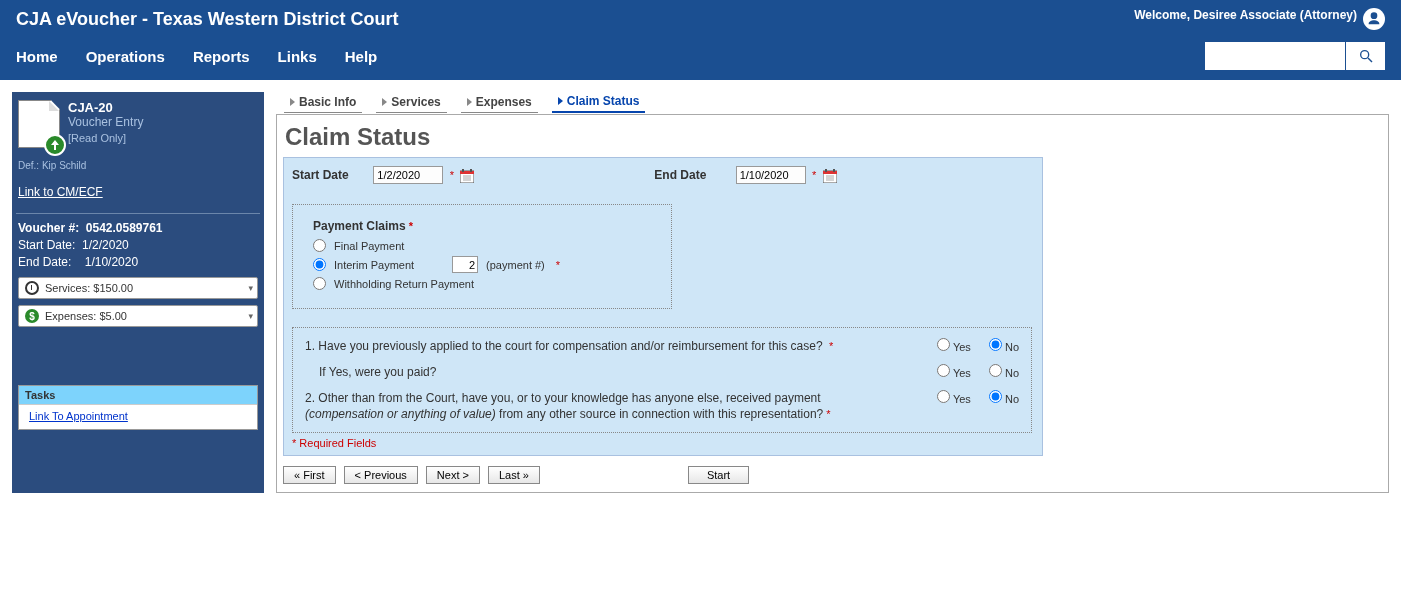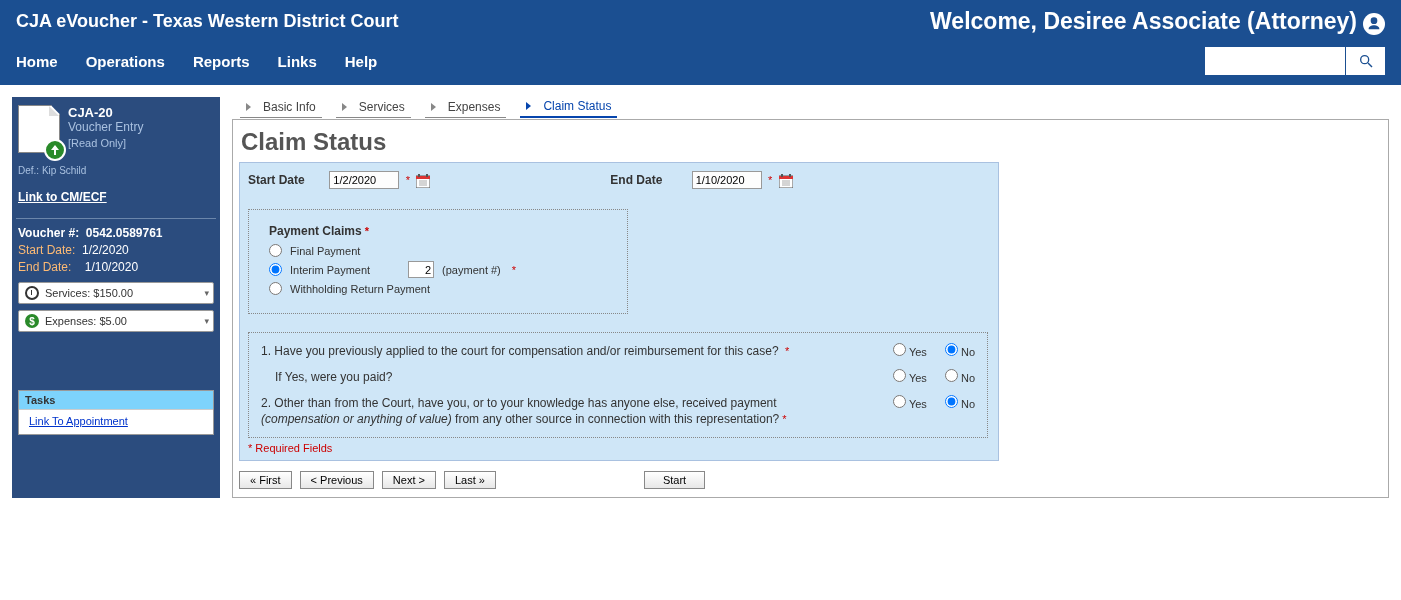--- a/index.html
+++ b/index.html
@@ -1,56 +1,56 @@
 <!DOCTYPE html>
 <html><head>
 <meta charset="utf-8">
 <style>
 *{box-sizing:border-box;margin:0;padding:0}
 body{font-family:Arial,Helvetica,sans-serif;font-size:12px;background:#fff;color:#000}
 .header{background:#1b4f91;color:#fff}
 .header-top{display:flex;justify-content:space-between;align-items:center;padding:8px 16px 0 16px}
 .header-title{font-size:18px;font-weight:700}
-.welcome{font-size:23px;font-weight:700;display:flex;align-items:flex-end;gap:6px}
+.welcome{font-size:12px;font-weight:700;display:flex;align-items:flex-start;gap:6px}
 .user-icon{display:inline-flex;width:22px;height:22px;background:#fff;border-radius:50%;align-items:center;justify-content:center}
 .user-icon svg{width:16px;height:16px;fill:#1b4f91}
 .header-nav{display:flex;justify-content:space-between;align-items:center;padding:12px 16px 10px 16px}
 .nav-left{display:flex;gap:28px}
 .nav-left a{color:#fff;text-decoration:none;font-weight:700;font-size:15px;cursor:pointer}
 .search-wrap{display:flex;align-items:stretch}
 .search-input{width:140px;height:28px;border:none;padding:0 6px;font-size:13px}
 .search-btn{width:40px;height:28px;background:#fff;border:none;border-left:1px solid #1b4f91;display:flex;align-items:center;justify-content:center;cursor:pointer}
 .search-btn svg{width:16px;height:16px;fill:#1b4f91;stroke:#1b4f91;stroke-width:2}
 .main{display:flex;padding:12px 12px 8px 12px;gap:12px}
-.sidebar{width:208px;background:#2b4c7e;color:#fff;padding:6px;position:relative}
+.sidebar{width:252px;background:#2b4c7e;color:#fff;padding:6px;position:relative}
 .voucher-box{display:flex;gap:8px;padding:2px 0 6px 0}
 .doc-icon{width:42px;height:48px;background:#fff;border:1px solid #888;position:relative;clip-path:polygon(0 0,78% 0,100% 20%,100% 100%,0 100%)}
 .doc-corner{position:absolute;top:0;right:0;width:10px;height:10px;background:#ddd;clip-path:polygon(0 0,100% 100%,0 100%)}
 .arrow-circle{position:absolute;left:26px;top:34px;width:22px;height:22px;border-radius:50%;background:#2a8a2a;border:2px solid #fff;display:flex;align-items:center;justify-content:center}
 .arrow-circle svg{width:10px;height:10px;fill:#fff}
 .voucher-name{font-weight:700;font-size:13px}
 .voucher-sub{color:#a9c1e0;font-size:12px}
 .readonly{color:#a9c1e0;font-size:11px;margin-top:3px}
 .def-line{color:#a9c1e0;font-size:10px;margin-top:6px}
-.link-cmecf{color:#fff;text-decoration:underline;font-size:12px;font-weight:700;margin:14px 0;display:inline-block;cursor:pointer}
+.link-cmecf{color:#fff;text-decoration:underline;font-size:12px;font-weight:400;margin:14px 0;display:inline-block;cursor:pointer}
 .side-divider{border-top:1px solid #6b86ab;margin:0 -2px 6px -2px}
 .side-info{font-size:12px;line-height:17px}
-.side-info .label{color:#fdba74}
+.side-info .label{color:#ffffff}
 .pill{background:#fff;color:#333;border:1px solid #999;border-radius:2px;padding:3px 6px;margin-top:6px;display:flex;align-items:center;gap:6px;cursor:pointer;position:relative;font-size:11px}
 .pill .chev{position:absolute;right:4px;color:#666;font-size:9px}
 .clock{width:14px;height:14px;border-radius:50%;border:2px solid #333;position:relative;display:inline-block}
 .clock::after{content:"";position:absolute;top:2px;left:4px;width:1px;height:5px;background:#333}
 .dollar{width:14px;height:14px;border-radius:50%;background:#2a8a2a;color:#fff;display:inline-flex;align-items:center;justify-content:center;font-size:10px;font-weight:700}
 .tasks{background:#fff;color:#333;margin-top:58px;border:1px solid #999}
 .tasks-hdr{background:#7dd3fc;padding:3px 6px;font-weight:700;font-size:11px;border-bottom:1px solid #ccc}
 .tasks-body{padding:4px 10px 6px 10px}
 .tasks-body a{color:#0033cc;text-decoration:underline;font-size:11px;cursor:pointer}
 .content{flex:1}
 .tabbar{display:flex;gap:14px;border-bottom:none;padding-left:8px}
-.tab{display:flex;align-items:center;gap:12px;padding:2px 6px 3px 6px;border-bottom:1px solid #888;color:#444;font-size:12px;font-weight:400;cursor:pointer}
+.tab{display:flex;align-items:center;gap:4px;padding:2px 6px 3px 6px;border-bottom:1px solid #888;color:#444;font-size:12px;font-weight:700;cursor:pointer}
 .tab .tri{width:0;height:0;border-top:4px solid transparent;border-bottom:4px solid transparent;border-left:5px solid #888}
 .tab.active{color:#0645ad;border-bottom:2px solid #0645ad}
 .tab.active .tri{border-left-color:#0645ad}
 .panel{border:1px solid #aaa;padding:8px 8px 8px 6px;margin-top:1px}
 .page-title{font-size:24px;font-weight:700;color:#555;margin:0 0 6px 2px}
 .blue-box{background:#cfe6f7;border:1px solid #a9c1e0;width:760px;padding:8px 10px 6px 8px}
 .row-dates{display:flex;gap:60px;align-items:center;margin-bottom:20px}
 .lbl{font-weight:700;color:#333;font-size:12px;display:inline-block}
 .date-in{width:70px;height:18px;border:1px solid #999;background:#fdfdfd;font-size:11px;padding:0 3px}
 .req{color:#c00;font-size:11px;margin:0 3px}

